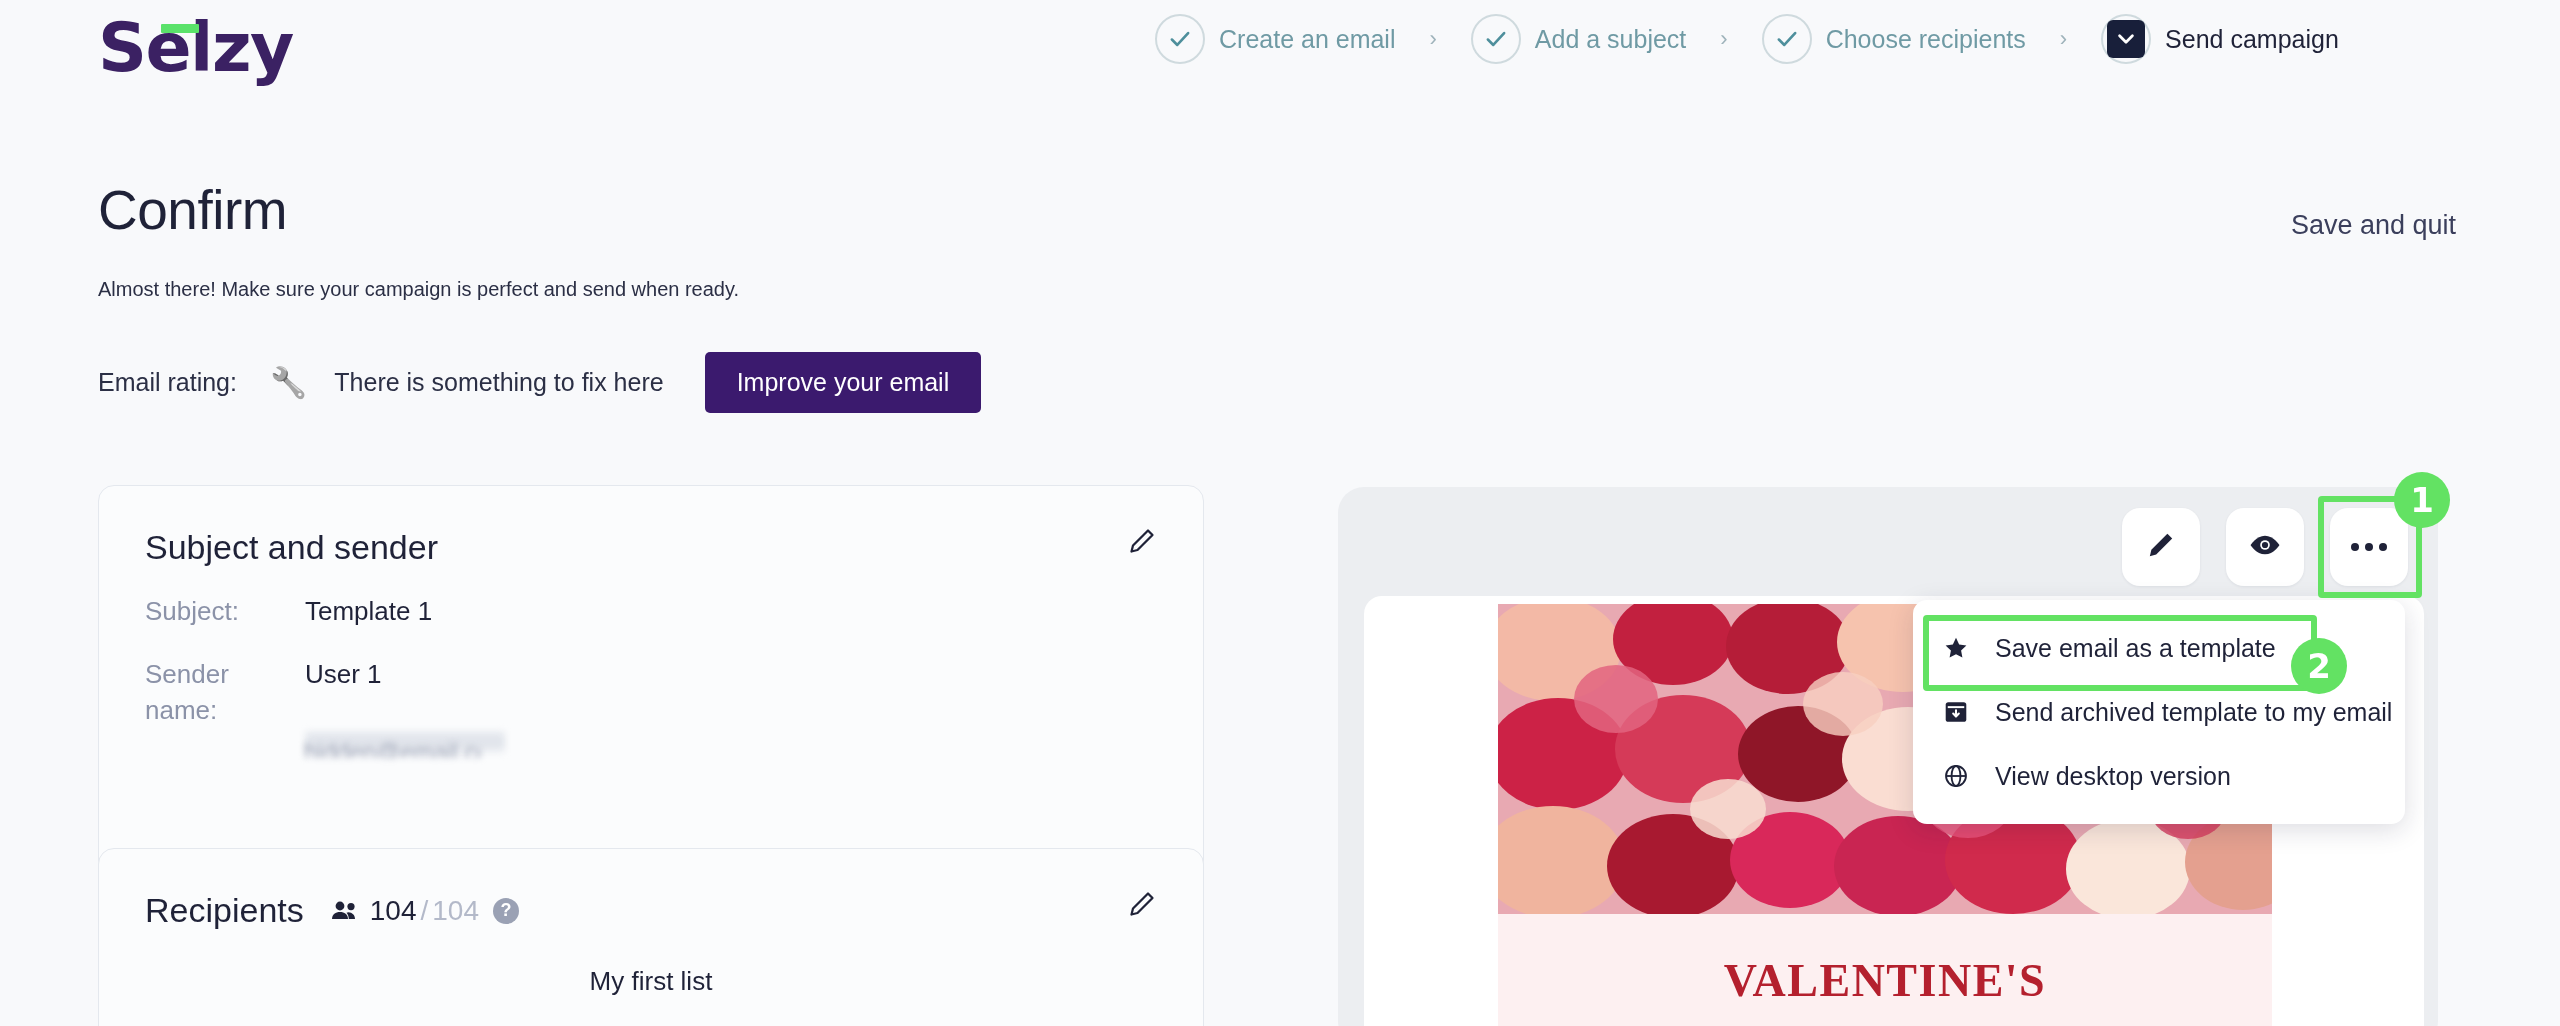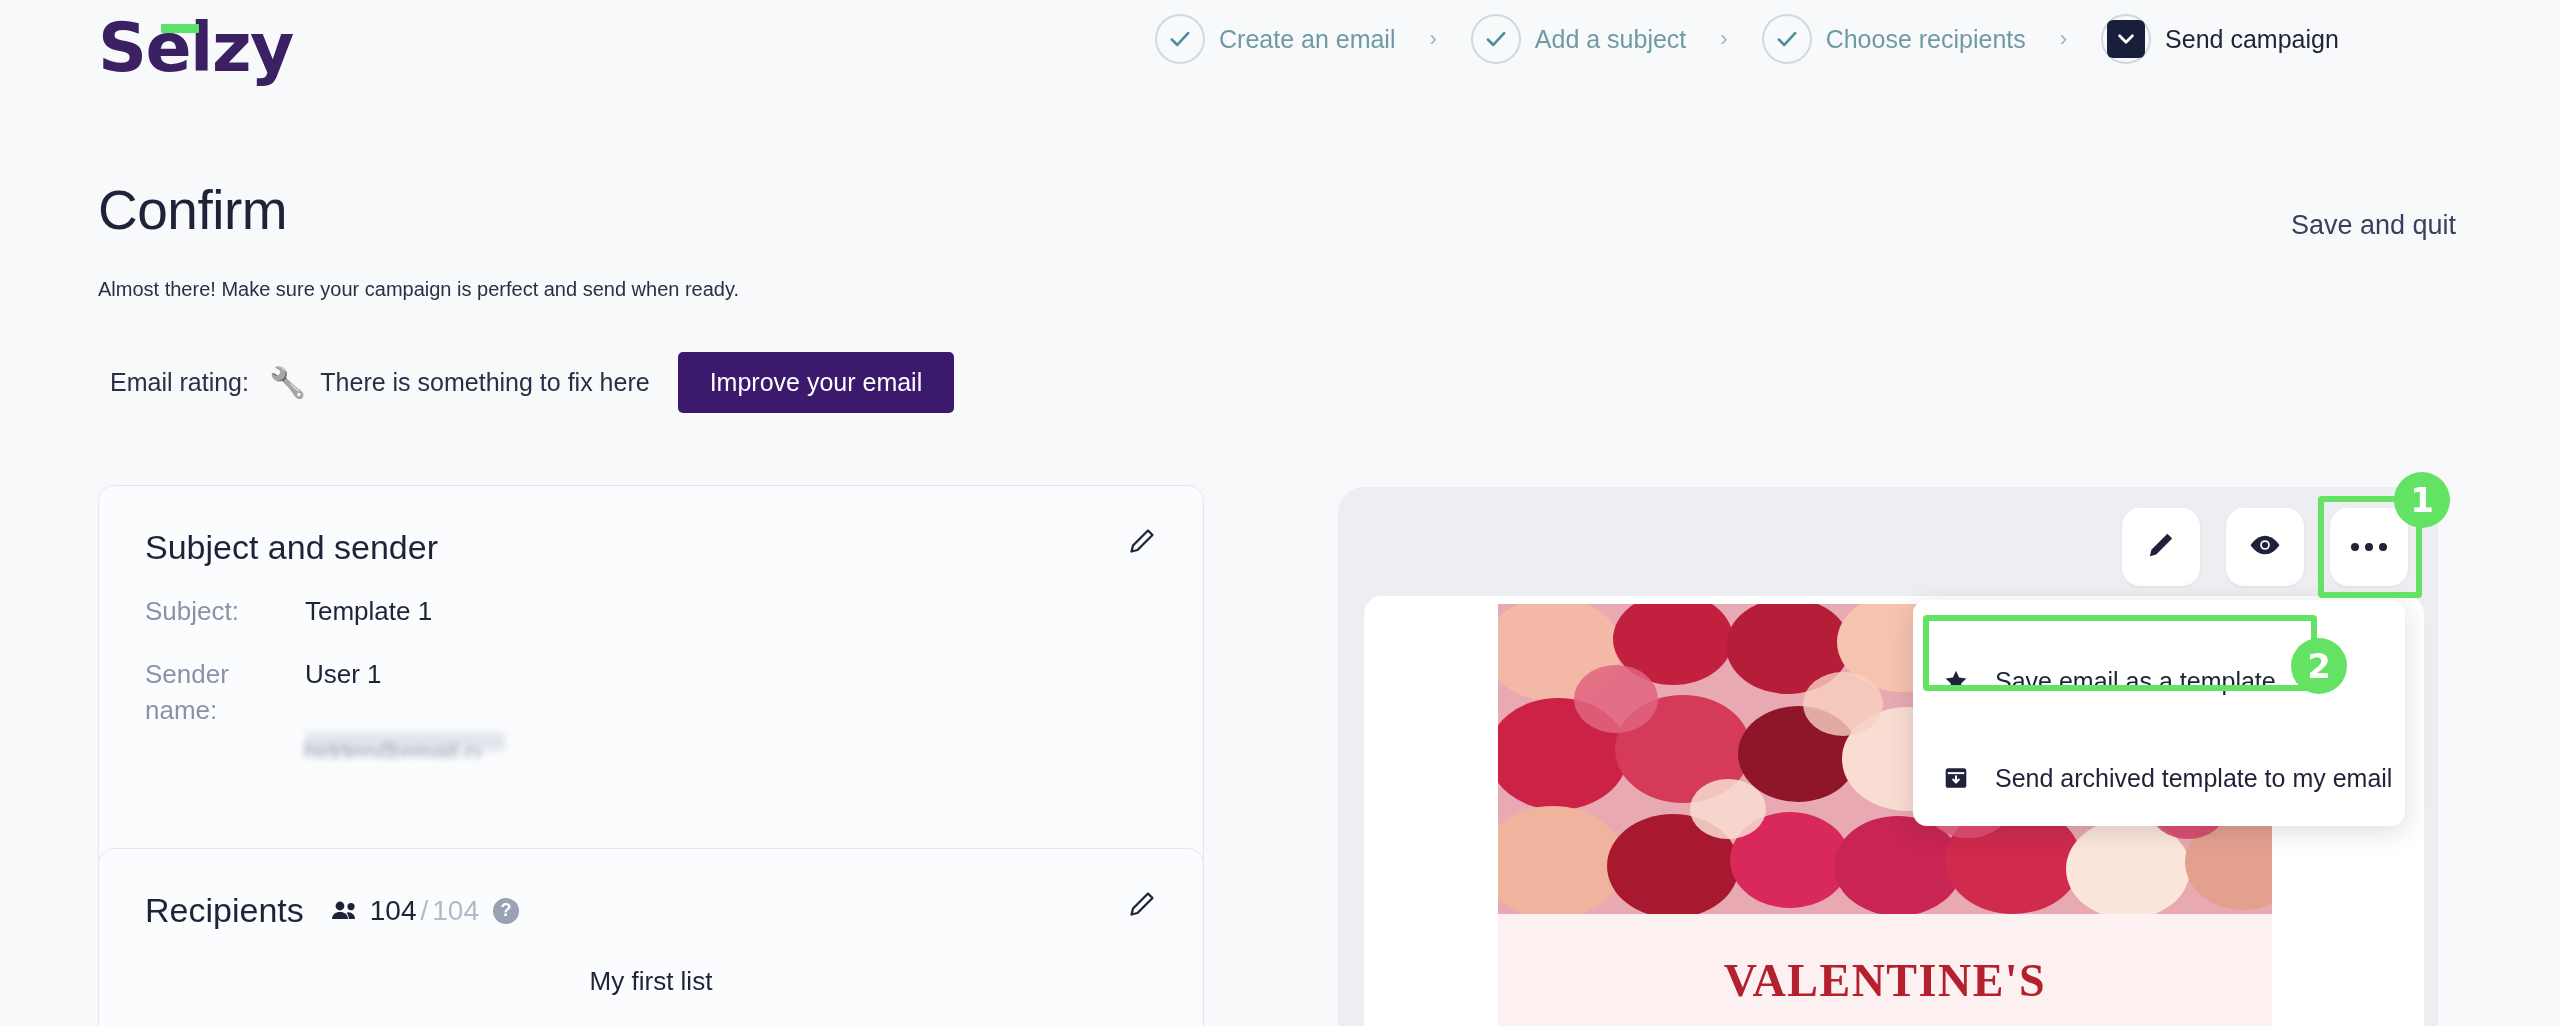--- a/index.html
+++ b/index.html
@@ -109,22 +109,21 @@
     color: #3b3f5c;
     cursor: pointer;
   }
 
   .rating-row {
     position: absolute;
     left: 98px;
     top: 352px;
     display: flex;
     align-items: center;
-    gap: 0;
-    margin-left: 12px;
+    gap: 13px;
   }
   .rating-label {
     font-size: 25px;
     color: #2b2f45;
     margin-right: 20px;
   }
   .wrench {
     font-size: 30px;
     margin-right: 14px;
     line-height: 1;
@@ -322,21 +321,20 @@
   }
   .menu-item {
     display: flex;
     align-items: center;
     height: 64px;
     padding: 0 26px;
     font-size: 25px;
     color: #1f2238;
     cursor: pointer;
     white-space: nowrap;
-    margin-top: 33px;
   }
   .menu-icon {
     width: 34px;
     display: inline-flex;
     align-items: center;
     justify-content: center;
     margin-right: 22px;
     flex: none;
   }
 
@@ -572,19 +570,29 @@
     <span class="menu-icon">
       <svg width="26" height="26" viewBox="0 0 24 24" fill="#1f2238">
         <rect x="2.5" y="3" width="19" height="18" rx="2.4"></rect>
         <rect x="4.4" y="6.6" width="15.2" height="1.8" fill="#ffffff"></rect>
         <path d="M12 10.4v5.2M9.4 13.4L12 16.2l2.6-2.8" stroke="#ffffff" stroke-width="1.9" fill="none" stroke-linecap="round" stroke-linejoin="round"></path>
       </svg>
     </span>
     <span>Send archived template to my email</span>
   </div>
 
+  <div class="menu-item">
+    <span class="menu-icon">
+      <svg width="26" height="26" viewBox="0 0 24 24" fill="none" stroke="#1f2238" stroke-width="1.7">
+        <circle cx="12" cy="12" r="9.2"></circle>
+          <ellipse cx="12" cy="12" rx="4.1" ry="9.2"></ellipse>
+          <path d="M2.8 12h18.4"></path>
+      </svg>
+    </span>
+    <span>View desktop version</span>
+  </div>
 
 </div>
 
 <div class="anno-box" id="anno-box-1"></div>
 <div class="anno-box" id="anno-box-2"></div>
 <div class="anno-badge" id="anno-badge-1">1</div>
 <div class="anno-badge" id="anno-badge-2">2</div>
 
 </body></html>

